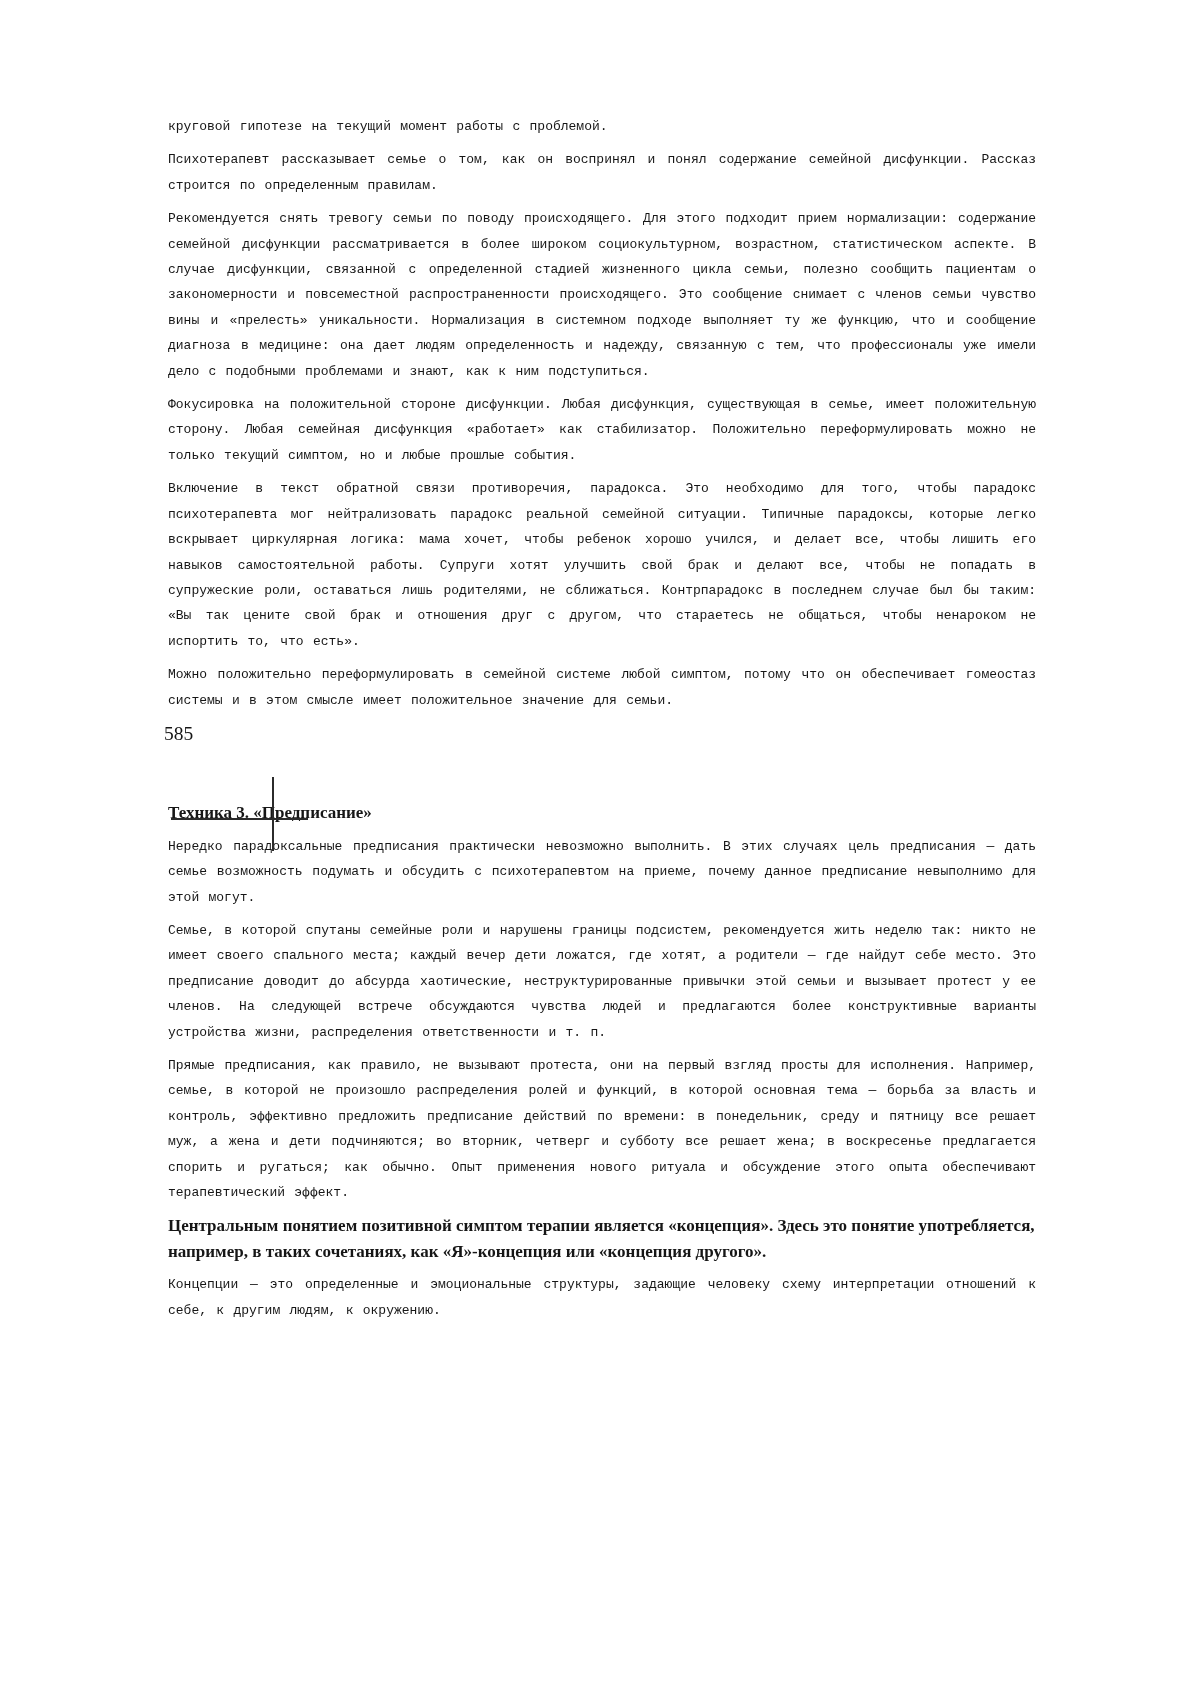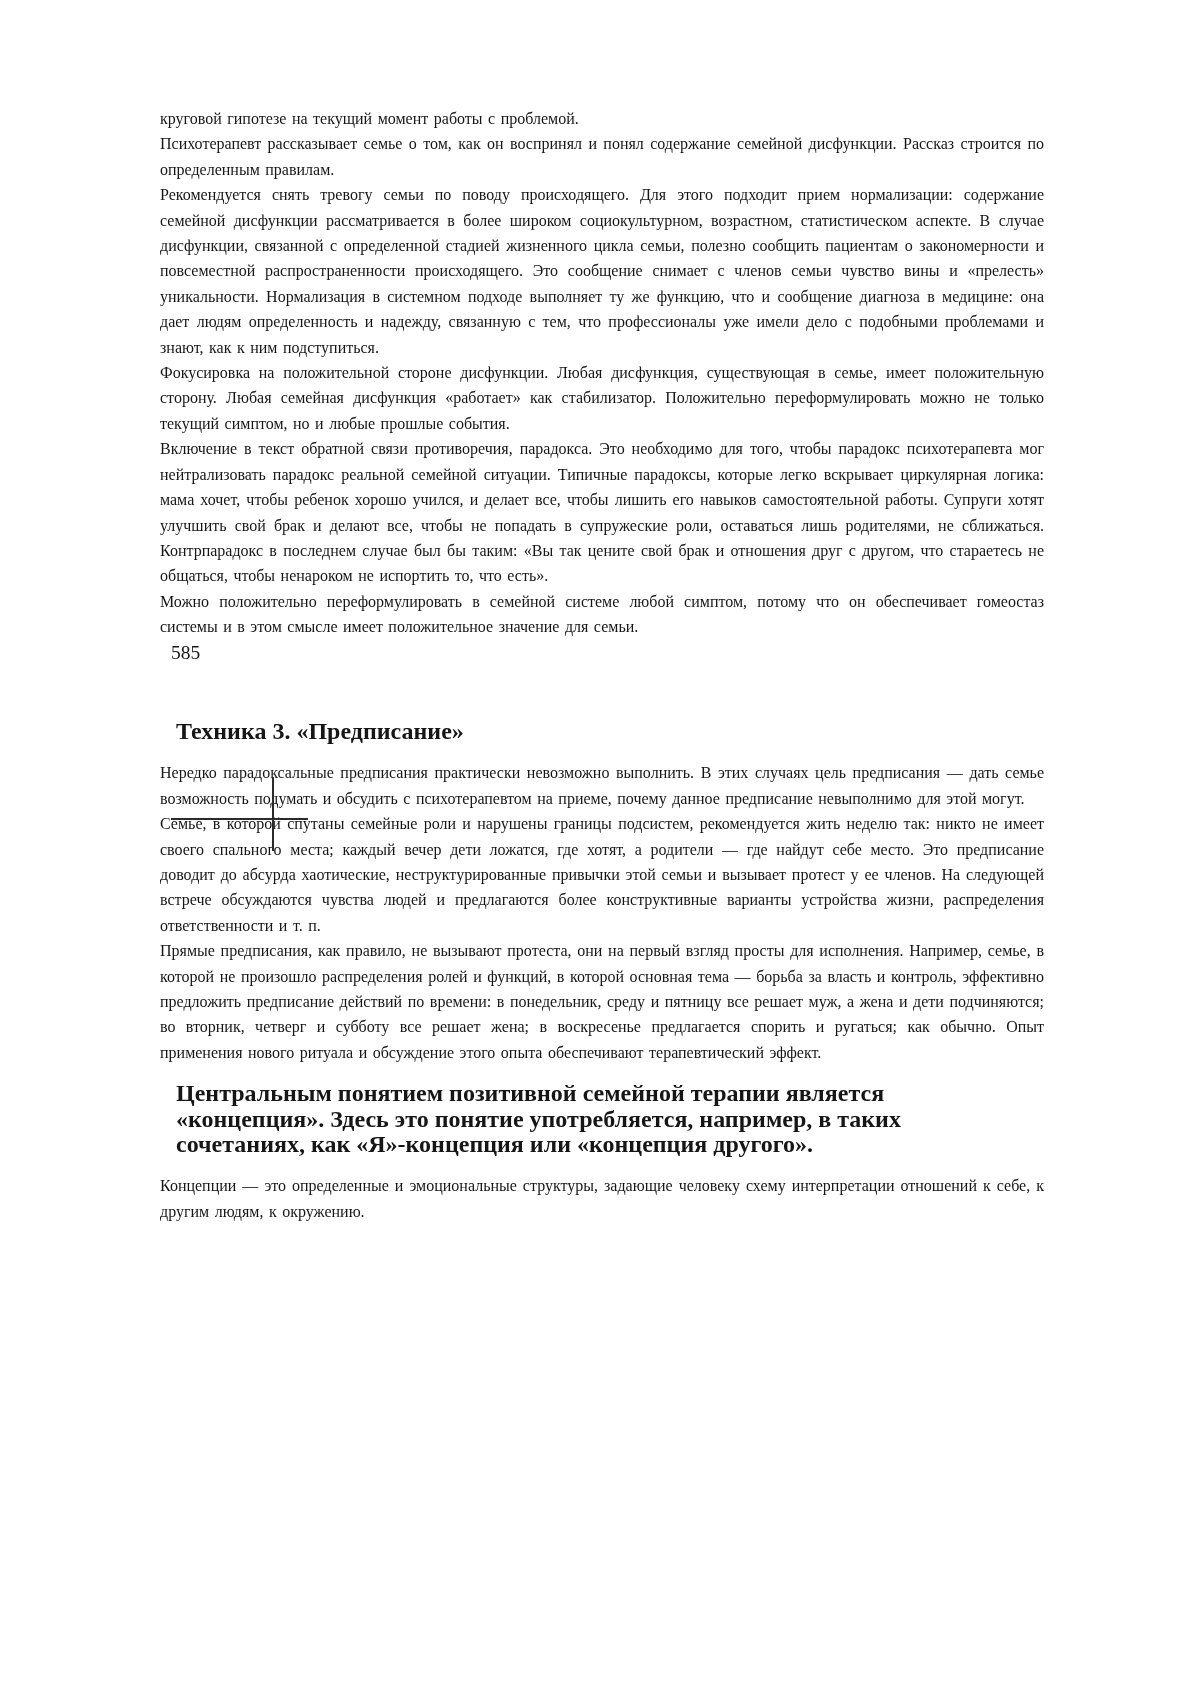--- a/index.html
+++ b/index.html
@@ -21,35 +21,36 @@
     width: 1200px; height: 1697px;
     background: #ffffff;
   }
   .text-column {
     position: absolute;
     left: 160px;
     top: 106px;
     width: 884px;
   }
   .para {
-    margin: 0;
-    font-size: 16px;
+    margin: 8px;
+    font-size: 13px;
     line-height: 25.4px;
     text-align: justify;
     word-spacing: 1.5px;
+    font-family: Liberation Mono, monospace;
   }
   .heading {
-    margin: 16px;
-    font-size: 24px;
+    margin: 8px;
+    font-size: 17px;
     line-height: 25.4px;
     font-weight: bold;
     text-align: left;
   }
   .page-number {
-    margin: 0 0 54px 11px;
+    margin: 0 0 54px 4px;
     font-size: 19.5px;
     line-height: 25.4px;
     text-align: left;
   }
   .crop-vline {
     position: absolute;
     left: 272px;
     top: 777px;
     width: 2px;
     height: 74px;
@@ -79,21 +80,21 @@
     <p class="para">Можно положительно переформулировать в семейной системе любой симптом, потому что он обеспечивает гомеостаз системы и в этом смысле имеет положительное значение для семьи.</p>
 
     <p class="page-number">585</p>
 
     <h2 class="heading">Техника 3. «Предписание»</h2>
 
     <p class="para">Нередко парадоксальные предписания практически невозможно выполнить. В этих случаях цель предписания — дать семье возможность подумать и обсудить с психотерапевтом на приеме, почему данное предписание невыполнимо для этой могут.</p>
     <p class="para">Семье, в которой спутаны семейные роли и нарушены границы подсистем, рекомендуется жить неделю так: никто не имеет своего спального места; каждый вечер дети ложатся, где хотят, а родители — где найдут себе место. Это предписание доводит до абсурда хаотические, неструктурированные привычки этой семьи и вызывает протест у ее членов. На следующей встрече обсуждаются чувства людей и предлагаются более конструктивные варианты устройства жизни, распределения ответственности и т. п.</p>
     <p class="para">Прямые предписания, как правило, не вызывают протеста, они на первый взгляд просты для исполнения. Например, семье, в которой не произошло распределения ролей и функций, в которой основная тема — борьба за власть и контроль, эффективно предложить предписание действий по времени: в понедельник, среду и пятницу все решает муж, а жена и дети подчиняются; во вторник, четверг и субботу все решает жена; в воскресенье предлагается спорить и ругаться; как обычно. Опыт применения нового ритуала и обсуждение этого опыта обеспечивают терапевтический эффект.</p>
 
-    <h2 class="heading">Центральным понятием позитивной семейной терапии является «концепция». Здесь это понятие употребляется, например, в таких сочетаниях, как «Я»-концепция или «концепция другого».</h2>
+    <h2 class="heading">Центральным понятием позитивной симптом терапии является «концепция». Здесь это понятие употребляется, например, в таких сочетаниях, как «Я»-концепция или «концепция другого».</h2>
 
     <p class="para">Концепции — это определенные и эмоциональные структуры, задающие человеку схему интерпретации отношений к себе, к другим людям, к окружению.</p>
     <p class="para"></p>
 
   </div>
 
   <div class="crop-vline"></div>
   <div class="crop-hline"></div>
 
 </div>

